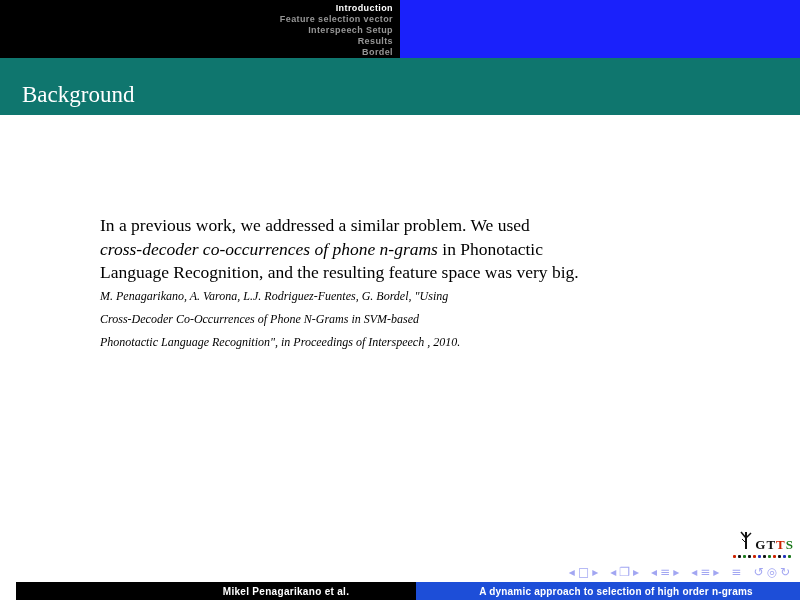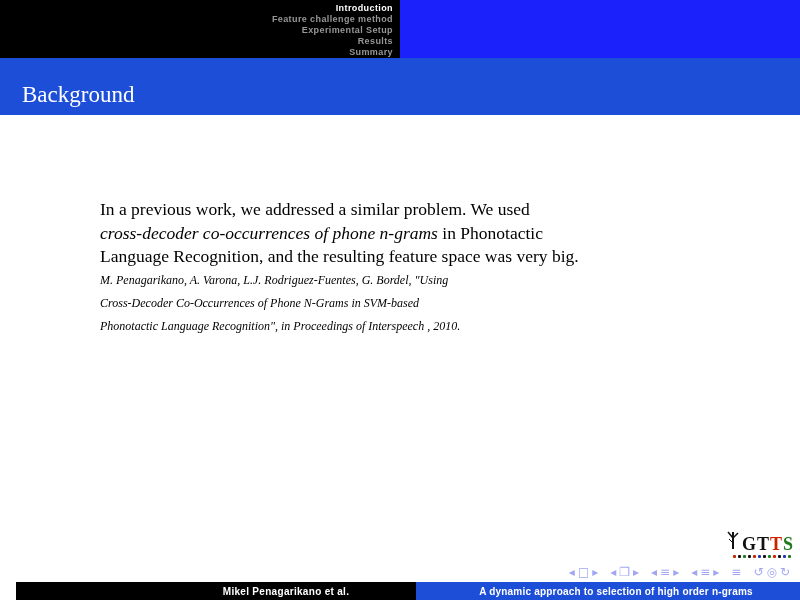--- a/index.html
+++ b/index.html
@@ -16,37 +16,37 @@
   }
   .nav-line{
     font-family:"Liberation Sans",sans-serif;font-weight:bold;
     font-size:9px;line-height:11px;color:#969696;cursor:pointer;
     letter-spacing:0.4px;white-space:nowrap;
   }
   .nav-line.active{color:#ffffff;}
   .header-fill{flex:1;height:58px;background:#1a21fb;}
   
   .title-bar{
-    position:absolute;top:58px;left:0;width:800px;height:57px;background:#1d4ed8;
+    position:absolute;top:58px;left:0;width:800px;height:57px;background:#0f766e;
     display:flex;align-items:flex-end;box-sizing:border-box;padding:0 0 9px 22px;
   }
   .frame-title{color:#ffffff;font-size:23px;line-height:23px;}
   
-  .content{position:absolute;top:198px;left:100px;width:622px;color:#000;}
+  .content{position:absolute;top:214px;left:100px;width:622px;color:#000;}
   .content p{white-space:pre-line;margin:0;}
   .p-main{font-size:17.5px;line-height:23.5px;margin-bottom:14px;}
   .p-cite{font-size:12px;line-height:23px;font-style:italic;margin-bottom:19px;}
   .p-key{font-size:17.5px;line-height:24px;margin-bottom:7px;}
   .p-last{font-size:17.5px;line-height:24px;}
   .em{font-style:italic;}
   .key-label{font-family:"DejaVu Sans Mono",monospace;font-size:16px;}
   
   .logo{position:absolute;right:6px;bottom:42px;width:100px;text-align:right;}
   .logo-row{display:flex;align-items:flex-end;justify-content:flex-end;}
-  .logo-word{font-family:"Liberation Serif",serif;font-weight:bold;font-size:18px;line-height:19px;letter-spacing:1px;}
+  .logo-word{font-family:"Liberation Serif",serif;font-weight:bold;font-size:13px;line-height:19px;letter-spacing:1px;}
   .logo-sub{display:flex;justify-content:flex-end;gap:2px;margin-top:1px;padding-right:3px;}
   .logo-sub span{display:inline-block;width:3px;height:3px;border-radius:1px;}
   
   .navsymbols{
     position:absolute;right:10px;bottom:21px;display:flex;gap:12px;
     color:#a2a6f2;font-family:"DejaVu Sans",sans-serif;font-size:12px;line-height:14px;
     user-select:none;
   }
   .navsymbols .grp{display:flex;gap:3px;}
   .navsymbols .sym{cursor:pointer;}
@@ -66,24 +66,24 @@
   }
 </style>
 </head>
 <body>
 
 <div class="slide">
 
   <div class="header">
     <div class="header-nav">
         <div class="nav-line active">Introduction</div>
-        <div class="nav-line">Feature challenge method</div>
-        <div class="nav-line">Experimental Setup</div>
+        <div class="nav-line">Feature selection vector</div>
+        <div class="nav-line">Interspeech Setup</div>
         <div class="nav-line">Results</div>
-        <div class="nav-line">Summary</div>
+        <div class="nav-line">Bordel</div>
       </div>
     <div class="header-fill"></div>
   </div>
 
   <div class="title-bar">
     <div class="frame-title">Background</div>
   </div>
 
   <div class="content">
     <p class="p-main"><span>In a previous work, we addressed a similar problem. We used

